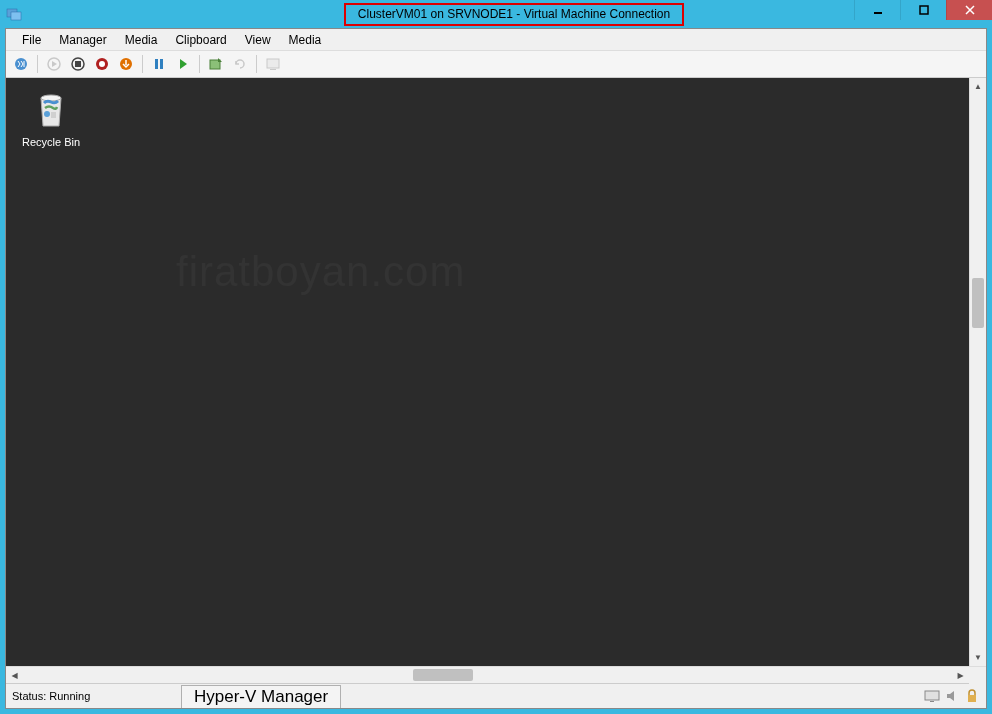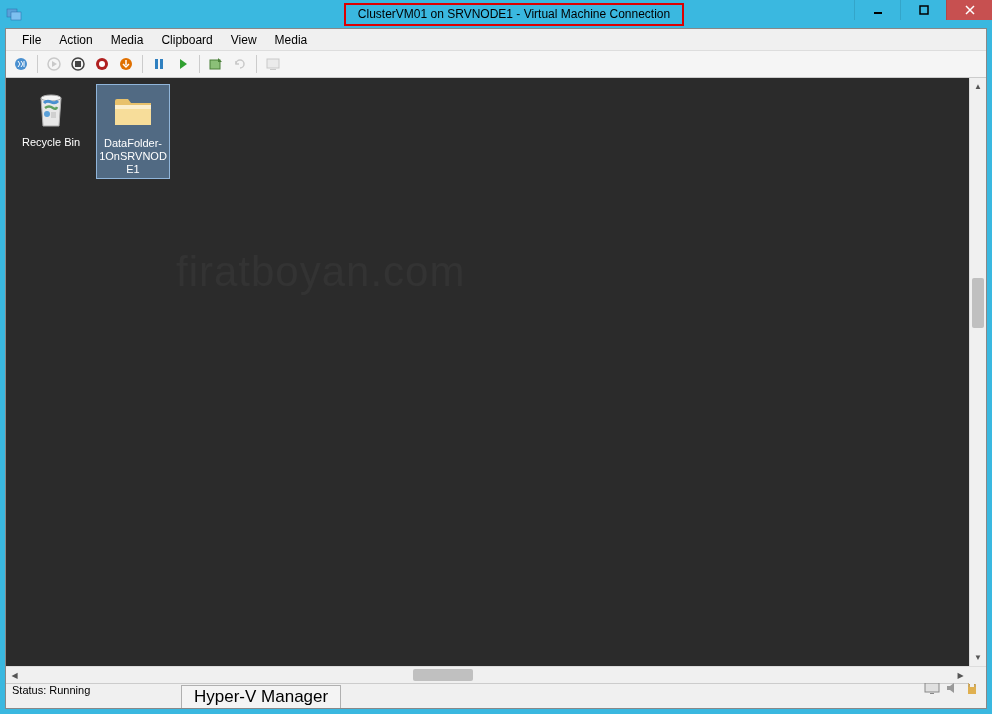--- a/index.html
+++ b/index.html
@@ -29,21 +29,21 @@
 .vscroll-arrow { position: absolute; left: 0; right: 0; height: 17px; display: flex; align-items: center; justify-content: center; font-size: 8px; color: #555; cursor: pointer; }
 .vscroll-arrow.up { top: 0; }
 .vscroll-arrow.down { bottom: 0; }
 
 .hscroll { height: 17px; background: #f0f0f0; border-top: 1px solid #ddd; display: flex; align-items: center; position: relative; }
 .hscroll-arrow { width: 17px; height: 17px; display: flex; align-items: center; justify-content: center; font-size: 8px; color: #555; cursor: pointer; }
 .hscroll-track { flex: 1; position: relative; height: 100%; }
 .hscroll-thumb { position: absolute; top: 2px; bottom: 2px; left: 42%; width: 60px; background: #c0c0c0; border-radius: 2px; }
 .hscroll-corner { width: 17px; height: 17px; background: #f0f0f0; }
 
-.statusbar { height: 22px; background: #f0f0f0; border-top: 1px solid #ccc; display: flex; align-items: flex-end; padding: 12px 6px; font-size: 11px; justify-content: space-between; }
+.statusbar { height: 22px; background: #f0f0f0; border-top: 1px solid #ccc; display: flex; align-items: center; padding: 12px 6px; font-size: 11px; justify-content: space-between; }
 .status-icons { display: flex; gap: 4px; align-items: center; }
 .status-icon { width: 16px; height: 16px; display: flex; align-items: center; justify-content: center; }
 
 .desktop-icons { position: absolute; top: 6px; left: 8px; display: flex; gap: 8px; }
 .desktop-icon { width: 74px; display: flex; flex-direction: column; align-items: center; text-align: center; color: #fff; font-size: 11px; cursor: pointer; padding: 2px; }
 .desktop-icon.selected { background: rgba(120,170,220,0.5); border: 1px solid rgba(160,200,240,0.8); }
 .icon-img { width: 48px; height: 48px; display: flex; align-items: center; justify-content: center; margin-bottom: 2px; }
 .icon-label { line-height: 13px; word-break: break-word; }
 
 .watermark { position: absolute; top: 170px; left: 170px; font-size: 42px; font-weight: 300; color: rgba(255,255,255,0.04); letter-spacing: 1px; }
@@ -84,21 +84,21 @@
           <path d="M1 1 L9 9 M9 1 L1 9" stroke="#fff" stroke-width="1.5"></path>
         </svg>
     </div>
   </div>
 </div>
 
 <div class="window-body">
 
   <div class="menubar">
     <div class="menu-item">File</div>
-    <div class="menu-item">Action</div>
+    <div class="menu-item">Manager</div>
     <div class="menu-item">Media</div>
     <div class="menu-item">Clipboard</div>
     <div class="menu-item">View</div>
     <div class="menu-item">Media</div>
   </div>
 
   <div class="toolbar">
     <div class="tool-btn">
       <svg width="16" height="16">
           <circle cx="8" cy="8" r="6" fill="#4a90d0"></circle>
@@ -174,30 +174,20 @@
               <path d="M12 10 L32 10 L30 38 L14 38 Z" fill="#e8e8e8" stroke="#aaa"></path>
               <ellipse cx="22" cy="10" rx="10" ry="3" fill="#f4f4f4" stroke="#aaa"></ellipse>
               <path d="M15 15 Q18 12 22 14 Q26 16 29 13" stroke="#4a90d0" stroke-width="3" fill="none"></path>
               <path d="M16 20 Q20 17 24 20 Q27 22 28 19" stroke="#60a060" stroke-width="2.5" fill="none"></path>
               <circle cx="18" cy="26" r="3" fill="#5aa0d8"></circle>
               <rect x="22" y="24" width="5" height="6" fill="#d0d0d0"></rect>
             </svg>
           </div>
           <div class="icon-label">Recycle Bin</div>
         </div>
-        <div class="desktop-icon selected">
-          <div class="icon-img">
-            <svg width="44" height="44" viewBox="0 0 44 44">
-              <path class="folder-back" d="M4 12 L4 36 L40 36 L40 14 L20 14 L17 10 L6 10 Q4 10 4 12"></path>
-              <path class="folder-front" d="M4 36 L40 36 L40 16 L4 16 Z"></path>
-              <path class="folder-shine" d="M4 16 L40 16 L40 20 L4 20 Z"></path>
-            </svg>
-          </div>
-          <div class="icon-label">DataFolder-1OnSRVNODE1</div>
-        </div>
       </div>
     </div>
     <div class="vscroll">
       <div class="vscroll-arrow up">▲</div>
       <div class="vscroll-thumb"></div>
       <div class="vscroll-arrow down">▼</div>
     </div>
   </div>
 
   <div class="hscroll">

